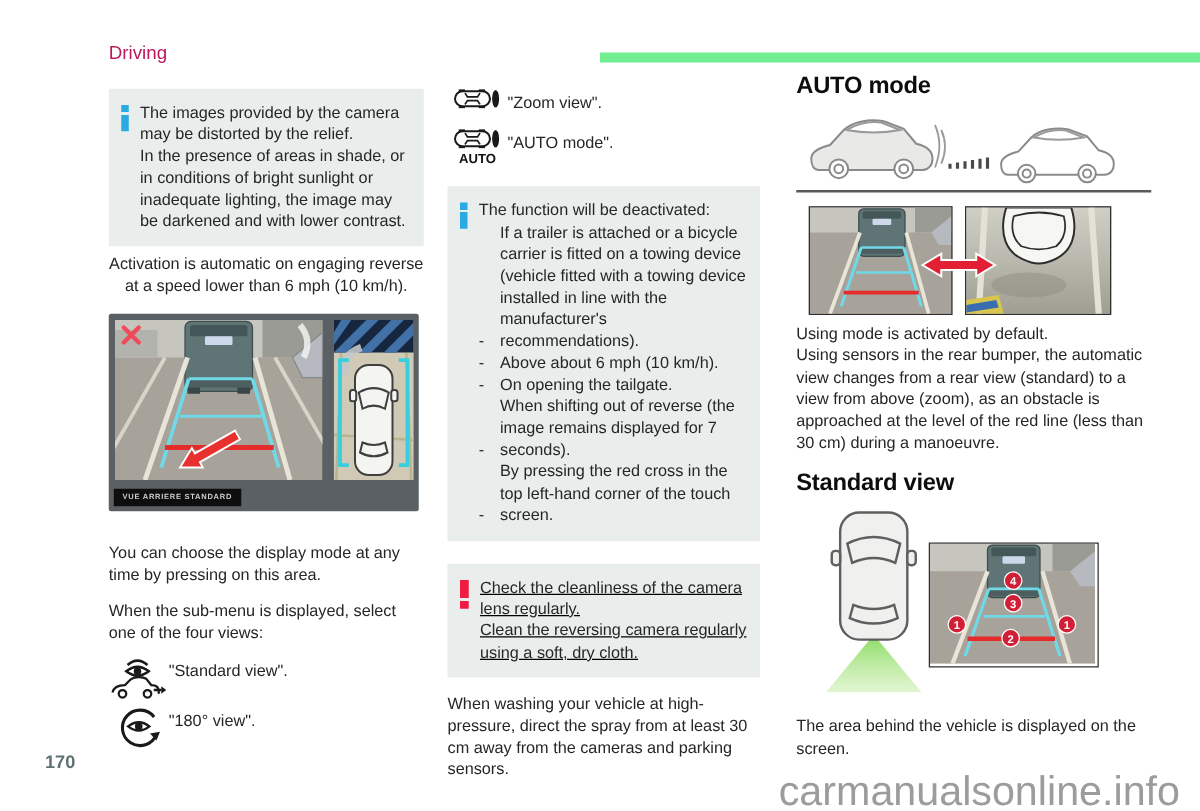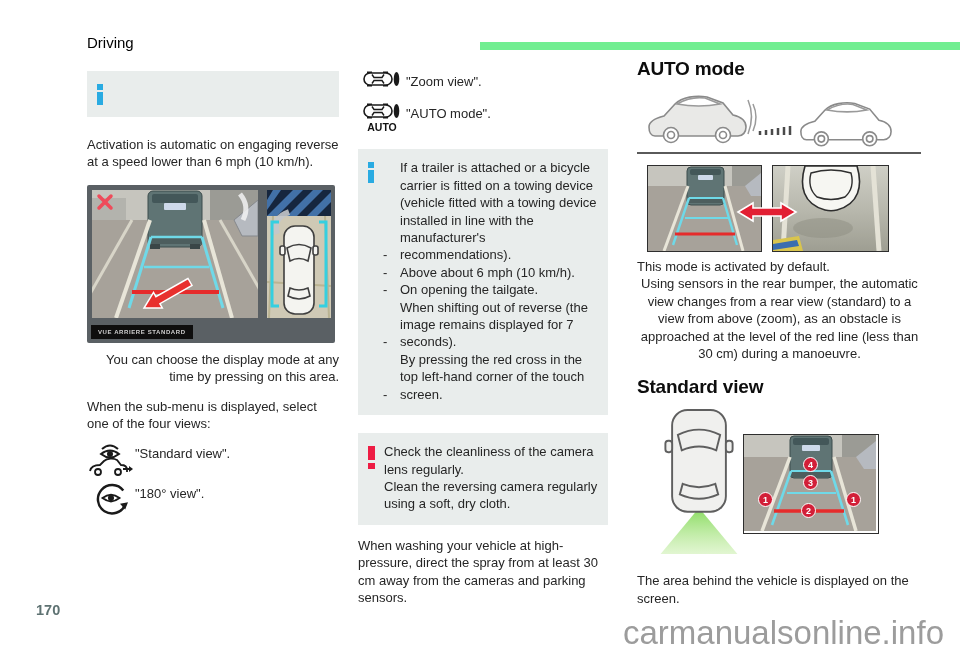--- a/index.html
+++ b/index.html
@@ -1,20 +1,20 @@
 <!DOCTYPE html>
 <html><head>
 <meta charset="utf-8">
 <style>
   html,body{margin:0;padding:0;background:#ffffff;}
   body{width:960px;height:649px;position:relative;font-family:"Liberation Sans",sans-serif;overflow:hidden;}
   .page{position:absolute;inset:0;background:#fff;}
 
   
-  .section-label{position:absolute;left:87px;top:34px;font-size:15px;color:#000000;}
+  .section-label{position:absolute;left:87px;top:34px;font-size:15px;color:#be185d;}
   .accent-bar{position:absolute;left:480px;top:42px;width:480px;height:8px;background:#71ee91;}
 
   
   p{margin:0;font-size:13px;line-height:1.34;color:#262626;}
   h2{margin:0;font-size:19px;color:#0d0d0d;letter-spacing:-0.2px;font-weight:bold;}
 
   .col{position:absolute;}
   .col-left{left:87px;top:71px;width:252px;}
   .col-mid{left:358px;top:70px;width:250px;}
   .col-right{left:637px;top:58px;width:285px;}
@@ -70,23 +70,27 @@
 
 <div class="page">
 
   <div class="section-label">Driving</div>
   <div class="accent-bar"></div>
 
   <div class="col col-left">
 
     <div class="box">
       <div class="glyph-i"></div>
-    </div>
-
-    <p style="margin-top:19px;">Activation is automatic on engaging reverse at a speed lower than 6 mph (10 km/h).</p>
+      <div class="box-text">
+        <p>The images provided by the camera may be distorted by the relief.</p>
+        <p>In the presence of areas in shade, or in conditions of bright sunlight or inadequate lighting, the image may be darkened and with lower contrast.</p>
+      </div>
+    </div>
+
+    <p style="margin-top:5px;text-align:center;">Activation is automatic on engaging reverse at a speed lower than 6 mph (10 km/h).</p>
 
     <div class="cam-frame">
       <div class="cam-panels">
         <span>
           <svg viewBox="0 0 166 128" width="166" height="128">
             <rect width="166" height="128" fill="#a7a29a"></rect>
             <rect width="166" height="30" fill="#c6c5be"></rect>
             <rect x="0" y="8" width="34" height="22" fill="#b3b3ad"></rect>
             <rect x="118" y="0" width="48" height="30" fill="#9b9b95"></rect>
             <path d="M142,30 L166,10 L166,46 L150,46 Z" fill="#b6bac0" stroke="#85888c" stroke-width="1"></path>
@@ -143,21 +147,21 @@
               <path d="M21,106 q11,6 22,0 l-2,-8 q-9,4 -18,0 z"></path>
               <rect x="13" y="56" width="5" height="9" rx="2"></rect>
               <rect x="46" y="56" width="5" height="9" rx="2"></rect>
             </g>
           </svg>
         </span>
       </div>
       <div class="cam-label-box">VUE ARRIERE STANDARD</div>
     </div>
 
-    <p style="margin-top:8px;text-align:right;">You can choose the display mode at any time by pressing on this area.</p>
+    <p style="margin-top:24px;">You can choose the display mode at any time by pressing on this area.</p>
     <p style="margin-top:12px;">When the sub-menu is displayed, select one of the four views:</p>
 
     <div class="view-row" style="margin-top:10px;">
       <span class="view-icon">
         <svg viewBox="0 0 46 36" width="46" height="36">
           <g fill="none" stroke="#1a1a1a" stroke-width="2">
             <path d="M14,7 Q22,0 30,7"></path>
             <path d="M13,12 Q22,5 31,12 Q22,19 13,12 Z"></path>
           </g>
           <circle cx="22" cy="12" r="3" fill="#1a1a1a"></circle>
@@ -219,20 +223,21 @@
           <ellipse cx="33.5" cy="9" rx="2.8" ry="7" fill="#1a1a1a"></ellipse>
         </svg>
         <span class="icon-caption">AUTO</span>
       </span>
       <p class="view-label">"AUTO mode".</p>
     </div>
 
     <div class="box" style="margin-top:16px;">
       <div class="glyph-i"></div>
       <div class="box-text">
+        <p>The function will be deactivated:</p>
         <div class="dash-item">
           <p class="dash"></p>
             <p class="dtext">If a trailer is attached or a bicycle carrier is fitted on a towing device (vehicle fitted with a towing device installed in line with the manufacturer's recommendations).</p>
         </div>
         <div class="dash-item">
           <p class="dash"></p>
             <p class="dtext">Above about 6 mph (10 km/h).</p>
         </div>
         <div class="dash-item">
           <p class="dash"></p>
@@ -242,21 +247,21 @@
           <p class="dash"></p>
             <p class="dtext">When shifting out of reverse (the image remains displayed for 7 seconds).</p>
         </div>
         <div class="dash-item">
           <p class="dash"></p>
             <p class="dtext">By pressing the red cross in the top left-hand corner of the touch screen.</p>
         </div>
       </div>
     </div>
 
-    <div class="box" style="margin-top:18px;">
+    <div class="box" style="margin-top:18px;text-decoration:underline;">
       <div class="glyph-excl"></div>
       <div class="box-text">
         <p>Check the cleanliness of the camera lens regularly.</p>
         <p>Clean the reversing camera regularly using a soft, dry cloth.</p>
       </div>
     </div>
 
     <p style="margin-top:12px;">When washing your vehicle at high-pressure, direct the spray from at least 30 cm away from the cameras and parking sensors.</p>
   </div>
 
@@ -342,22 +347,22 @@
           <ellipse cx="50" cy="62" rx="30" ry="10" fill="#8e8e82" opacity="0.5"></ellipse>
           <path d="M32,0 L84,0 C90,20 86,38 64,44 Q58,45.5 52,44 C30,38 26,20 32,0 Z" fill="#f6f6f2" stroke="#2e2e2e" stroke-width="1.6"></path>
           <path d="M38,7 Q58,1 78,7 Q82,22 72,31 Q58,36 44,31 Q34,22 38,7 Z" fill="none" stroke="#2e2e2e" stroke-width="1.4"></path>
           <polygon points="0,74 26,70 30,85 0,85" fill="#d9c54e"></polygon>
           <polygon points="0,78 24,74 26,80 0,84" fill="#3a6db0"></polygon>
         </svg>
       </span>
     </div>
 
     <div class="para-block" style="margin-top:6px;">
-      <span style="font-size:13px;line-height:1.34;color:#262626;">This mode is activated by default.</span>
-      <span style="font-size:13px;line-height:1.34;color:#262626;text-align:center;">Using sensors in the rear bumper, the automatic view changes from a rear view (standard) to a view from above (zoom), as an obstacle is approached at the level of the red line (less than 30 cm) during a manoeuvre.</span>
+      <span style="font-size:13px;line-height:1.34;color:#262626;">Using mode is activated by default.</span>
+      <span style="font-size:13px;line-height:1.34;color:#262626;">Using sensors in the rear bumper, the automatic view changes from a rear view (standard) to a view from above (zoom), as an obstacle is approached at the level of the red line (less than 30 cm) during a manoeuvre.</span>
     </div>
 
     <h2 style="margin-top:14px;">Standard view</h2>
 
     <div class="std-fig">
       <span class="std-car">
         <svg viewBox="0 0 100 152" width="96" height="146" style="display:block;">
           <defs>
             <linearGradient id="cone" x1="0" y1="0" x2="0" y2="1">
               <stop offset="0" stop-color="#82d957" stop-opacity="0.95"></stop>

